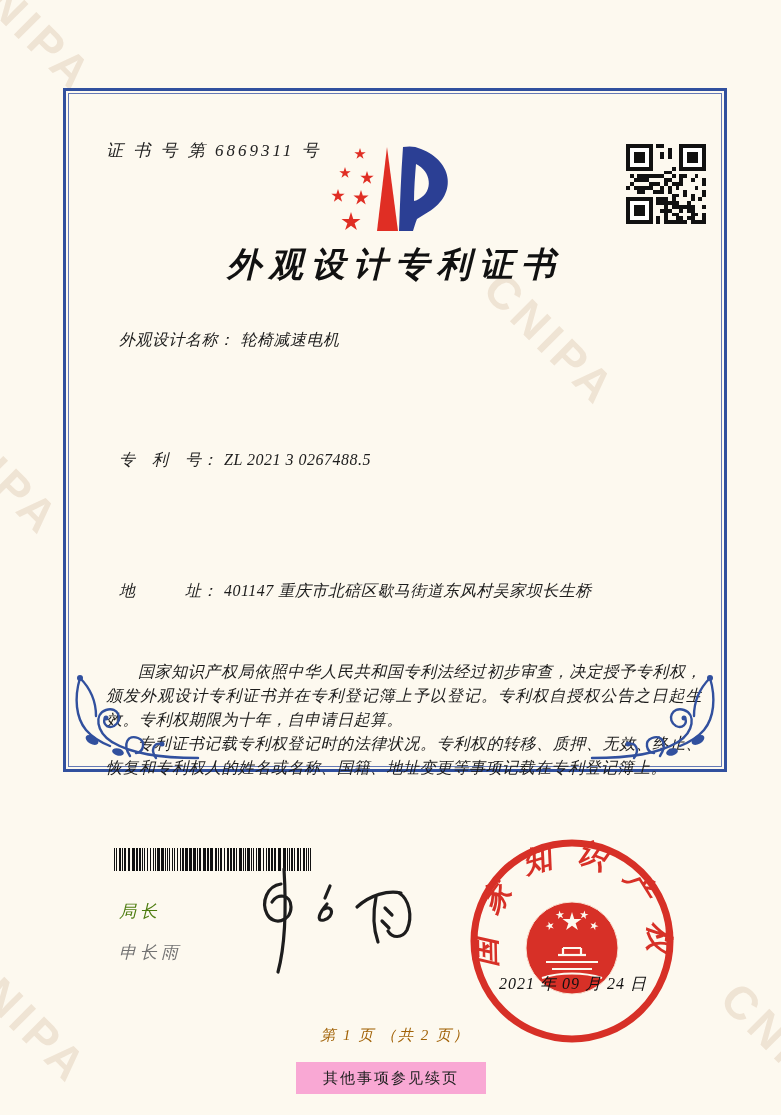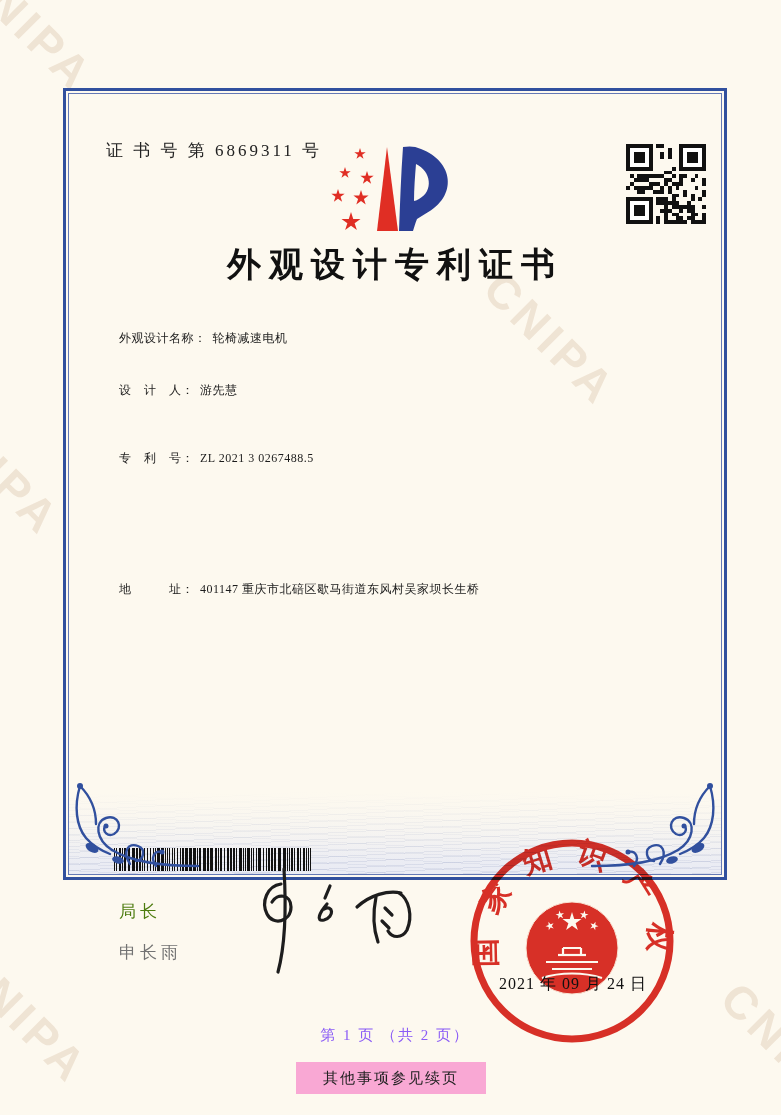--- a/index.html
+++ b/index.html
@@ -16,22 +16,22 @@
   .wm{
     position:absolute;
     font-family:"Liberation Sans","DejaVu Sans",sans-serif;
     font-weight:bold;font-size:46px;letter-spacing:5px;
     color:rgba(210,178,150,.30);
     transform:rotate(45deg);
     white-space:nowrap;pointer-events:none;
   }
   
   .frame{
-    position:absolute;left:63px;top:88px;width:664px;height:792px;
-    border:3px solid #31509e;box-sizing:border-box;background:transparent;
+    position:absolute;left:63px;top:88px;width:664px;height:684px;
+    border:3px solid #31509e;box-sizing:border-box;background:transparent;font-style:italic;
   }
   .frame-inner{
     position:absolute;inset:2px;border:1px solid #6479b5;
   }
   
   .guilloche{
     position:absolute;left:0;right:0;top:698px;bottom:0;
     background:
       repeating-linear-gradient(177deg, rgba(140,152,190,.20) 0 1px, transparent 1px 6px),
       repeating-linear-gradient(183deg, rgba(140,152,190,.14) 0 1px, transparent 1px 7px),
@@ -47,21 +47,21 @@
   }
   .logo{position:absolute;left:258px;top:40px;}
   .qr{position:absolute;left:557px;top:50px;width:80px;height:80px;}
   .title{
     position:absolute;left:0;top:148px;width:100%;
     text-align:center;font-size:34px;font-weight:bold;
     letter-spacing:8px;color:#111;
   }
   .field-row{
     position:absolute;left:50px;height:24px;white-space:nowrap;
-    font-size:12px;color:#1c1c1c;letter-spacing:.5px;
+    font-size:16px;color:#1c1c1c;letter-spacing:.5px;
   }
   .field-label{display:inline-block;color:#1c1c1c;}
   .field-value{margin-left:6px;}
   .pair2{position:absolute;left:292px;top:0;white-space:nowrap;}
   .paragraphs{
     position:absolute;left:37px;top:566px;width:596px;
     font-size:16px;line-height:24px;color:#1c1c1c;
     text-align:justify;letter-spacing:.5px;
   }
   .paragraphs p{margin:0;text-indent:2em;}
@@ -77,21 +77,21 @@
     font-size:17px;letter-spacing:4px;color:#737373;
   }
   .signature{position:absolute;left:160px;top:768px;}
   .seal{position:absolute;left:398px;top:742px;mix-blend-mode:multiply;opacity:.95;}
   .seal-date{
     position:absolute;left:404px;top:880px;width:200px;
     text-align:center;font-size:16px;letter-spacing:1px;color:#111;
   }
   .page-info{
     position:absolute;left:0;top:932px;width:100%;text-align:center;
-    font-size:15px;letter-spacing:2px;color:#8b5cf6;
+    font-size:15px;letter-spacing:2px;color:#a16207;
   }
   .flourish{position:absolute;bottom:2px;}
   .flourish.fl-left{left:1px;}
   .flourish.fl-right{right:1px;transform:scaleX(-1);}
   .continuation{
     position:absolute;left:296px;top:1062px;width:190px;height:32px;
     background:#f9a8d4;display:flex;align-items:center;justify-content:center;
     font-size:15px;letter-spacing:2px;color:#222;
   }
 </style>
@@ -252,30 +252,31 @@
           <rect x="0" y="14" width="7" height="7" fill="#111"></rect>
           <rect x="1" y="15" width="5" height="5" fill="#fff"></rect>
           <rect x="2" y="16" width="3" height="3" fill="#111"></rect>
         </svg>
 
       <div class="title">外观设计专利证书</div>
 
       <div class="field-row" style="top:236px;">
         <span class="field-label">外观设计名称：</span><span class="field-value">轮椅减速电机</span>
       </div>
-      <div class="field-row" style="top:288px;">
-        <span class="field-label">设　计　人：</span><span class="field-value">游先慧</span>
-      </div>
       <div class="field-row" style="top:356px;">
         <span class="field-label">专　利　号：</span><span class="field-value">ZL 2021 3 0267488.5</span>
       </div>
       <div class="field-row" style="top:487px;">
         <span class="field-label">地　　　址：</span><span class="field-value">401147 重庆市北碚区歇马街道东风村吴家坝长生桥</span>
       </div>
 
+      <div class="paragraphs">
+        <p>国家知识产权局依照中华人民共和国专利法经过初步审查，决定授予专利权，颁发外观设计专利证书并在专利登记簿上予以登记。专利权自授权公告之日起生效。专利权期限为十年，自申请日起算。</p>
+        <p>专利证书记载专利权登记时的法律状况。专利权的转移、质押、无效、终止、恢复和专利权人的姓名或名称、国籍、地址变更等事项记载在专利登记簿上。</p>
+      </div>
 
       <svg class="barcode" id="barcode" viewBox="0 0 200 23" preserveAspectRatio="none">
           <rect x="0" y="0" width="1" height="23" fill="#111"></rect>
           <rect x="2" y="0" width="1" height="23" fill="#111"></rect>
           <rect x="5" y="0" width="2" height="23" fill="#111"></rect>
           <rect x="8" y="0" width="1" height="23" fill="#111"></rect>
           <rect x="10" y="0" width="2" height="23" fill="#111"></rect>
           <rect x="14" y="0" width="2" height="23" fill="#111"></rect>
           <rect x="18" y="0" width="3" height="23" fill="#111"></rect>
           <rect x="22" y="0" width="2" height="23" fill="#111"></rect>

